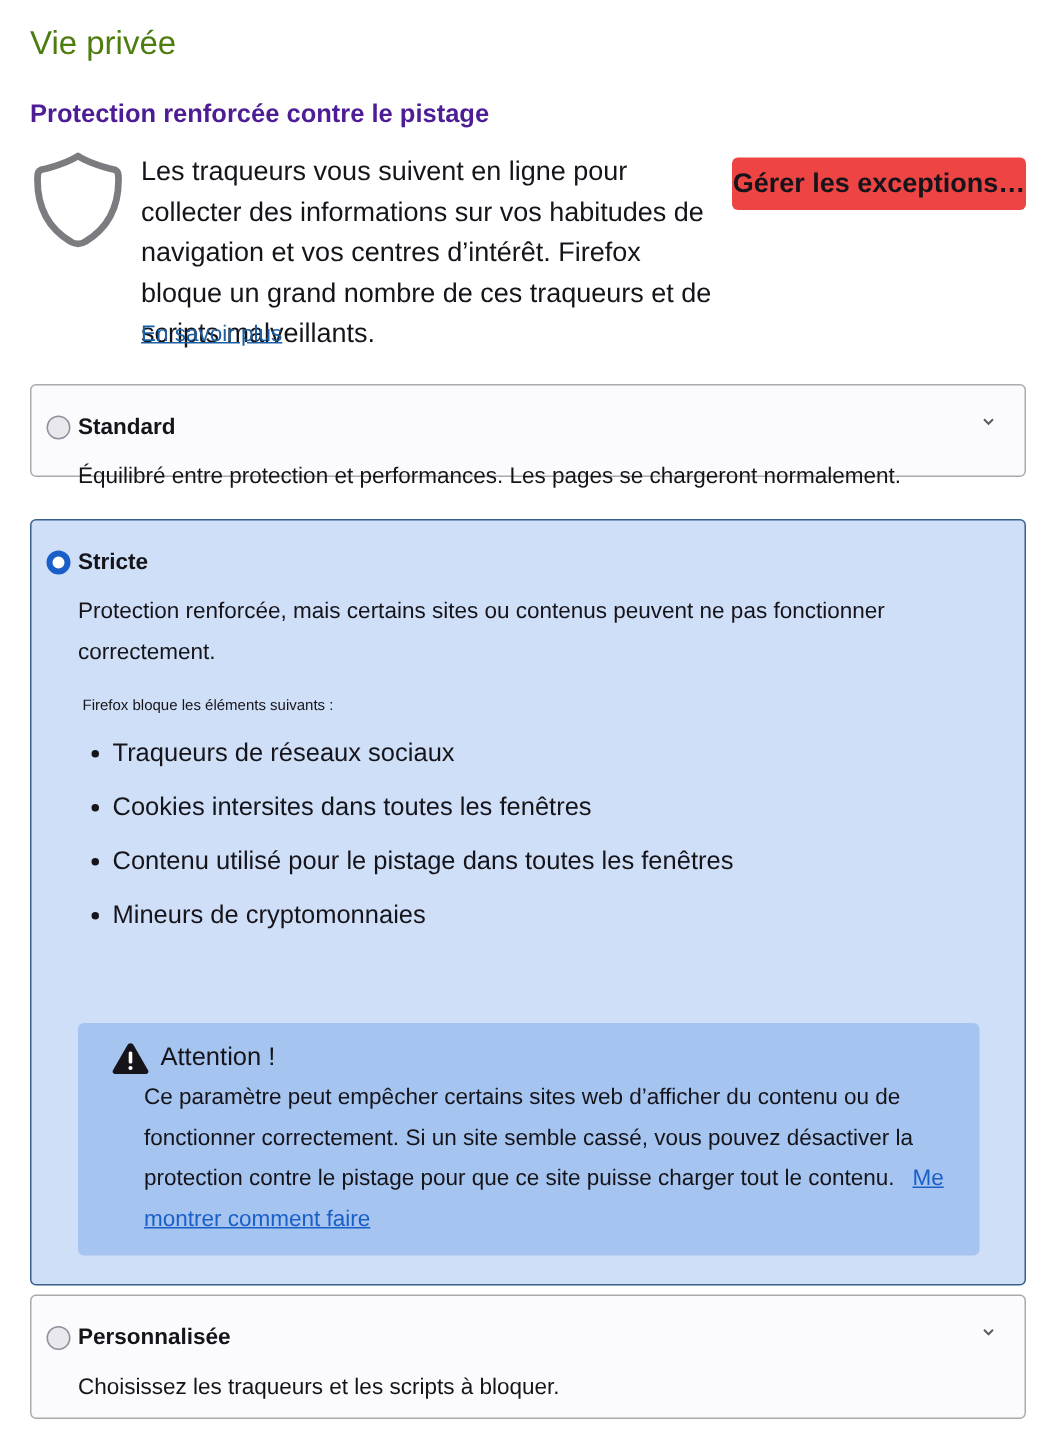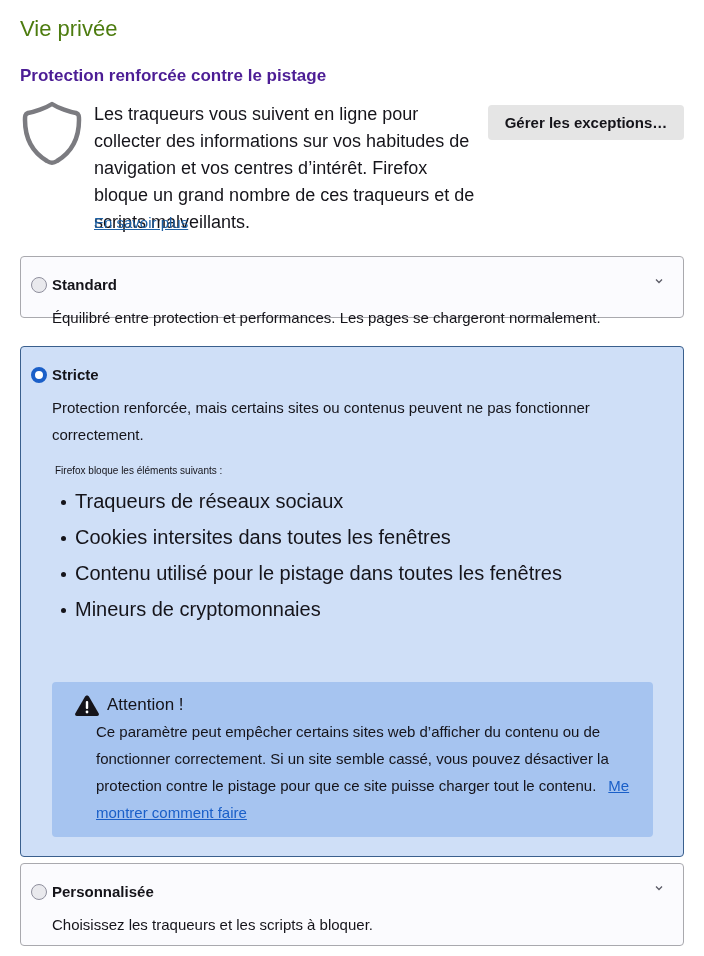--- a/index.html
+++ b/index.html
@@ -7,33 +7,33 @@
   body { font-family: "Liberation Sans", "DejaVu Sans", sans-serif; color: #15141a; position: relative; }
 
   .page-title { position: absolute; left: 20px; top: 16px; font-size: 22px; font-weight: 300; color: #4d7c0f; }
   .section-title { position: absolute; left: 20px; top: 66px; font-size: 17px; font-weight: 700; color: #4c1d95; }
 
   .shield { position: absolute; left: 22px; top: 100px; width: 60px; height: 66px; }
 
   .intro-text { position: absolute; left: 94px; top: 101px; width: 390px; font-size: 18px; line-height: 27px; color: #15141a; }
   .learn-more { position: absolute; left: 94px; top: 209px; font-size: 15px; line-height: 27px; color: #0061e0; color: #1c5fa3; text-decoration: underline; cursor: pointer; }
 
-  .btn-exceptions { position: absolute; left: 488px; top: 105px; width: 196px; height: 35px; background: #e5e5e5; border: none; border-radius: 4px; font-family: "Liberation Sans", sans-serif; font-size: 15px; font-weight: 700; color: #15141a; cursor: pointer; }
+  .btn-exceptions { position: absolute; left: 488px; top: 105px; width: 196px; height: 35px; background: #ef4444; border: none; border-radius: 4px; font-family: "Liberation Sans", sans-serif; font-size: 18px; font-weight: 700; color: #15141a; cursor: pointer; }
 
   .card { position: absolute; left: 20px; width: 664px; border: 1px solid #a9a9ae; border-radius: 4px; background: #fbfbfe; }
   .card.selected { background: #cfdff7; border-color: #3a5f8d; }
   .radio { position: absolute; left: 10px; width: 16px; height: 16px; border-radius: 50%; border: 1px solid #8f8f9d; background: #e9e9ed; cursor: pointer; }
   .radio.checked { border: 4px solid #0061e0; background: #ffffff; border-color: #1a5fc8; }
   .card-label { position: absolute; left: 31px; font-size: 15px; font-weight: 700; color: #15141a; }
   .chevron { position: absolute; right: 18px; width: 12px; height: 12px; }
   .card-desc { position: absolute; left: 31px; font-size: 15px; line-height: 27px; color: #15141a; }
 
   .blocks-title { position: absolute; left: 34px; top: 110px; font-size: 10px; line-height: 27px; }
   .blocks-list { position: absolute; left: 40px; top: 141px; list-style: none; }
-  .blocks-list li { font-size: 20px; height: 36px; line-height: 27px; position: relative; padding-left: 14px; }
+  .blocks-list li { font-size: 17px; height: 36px; line-height: 27px; position: relative; padding-left: 14px; }
   .blocks-list li::before { content: ""; position: absolute; left: 0; top: 12px; width: 5px; height: 5px; border-radius: 50%; background: #15141a; }
 
   .warning { position: absolute; left: 31px; top: 335px; width: 601px; height: 155px; background: #a6c4f0; border-radius: 4px; }
   .warning-icon { position: absolute; left: 22px; top: 12px; width: 26px; height: 23px; }
   .warning-title { position: absolute; left: 55px; top: 13px; font-size: 17px; font-weight: 400; }
   .warning-text { position: absolute; left: 44px; top: 36px; width: 540px; font-size: 15px; line-height: 27px; }
   .warning-link { color: #1a5fc8; text-decoration: underline; margin-left: 12px; cursor: pointer; }
 </style>
 </head>
 <body>

